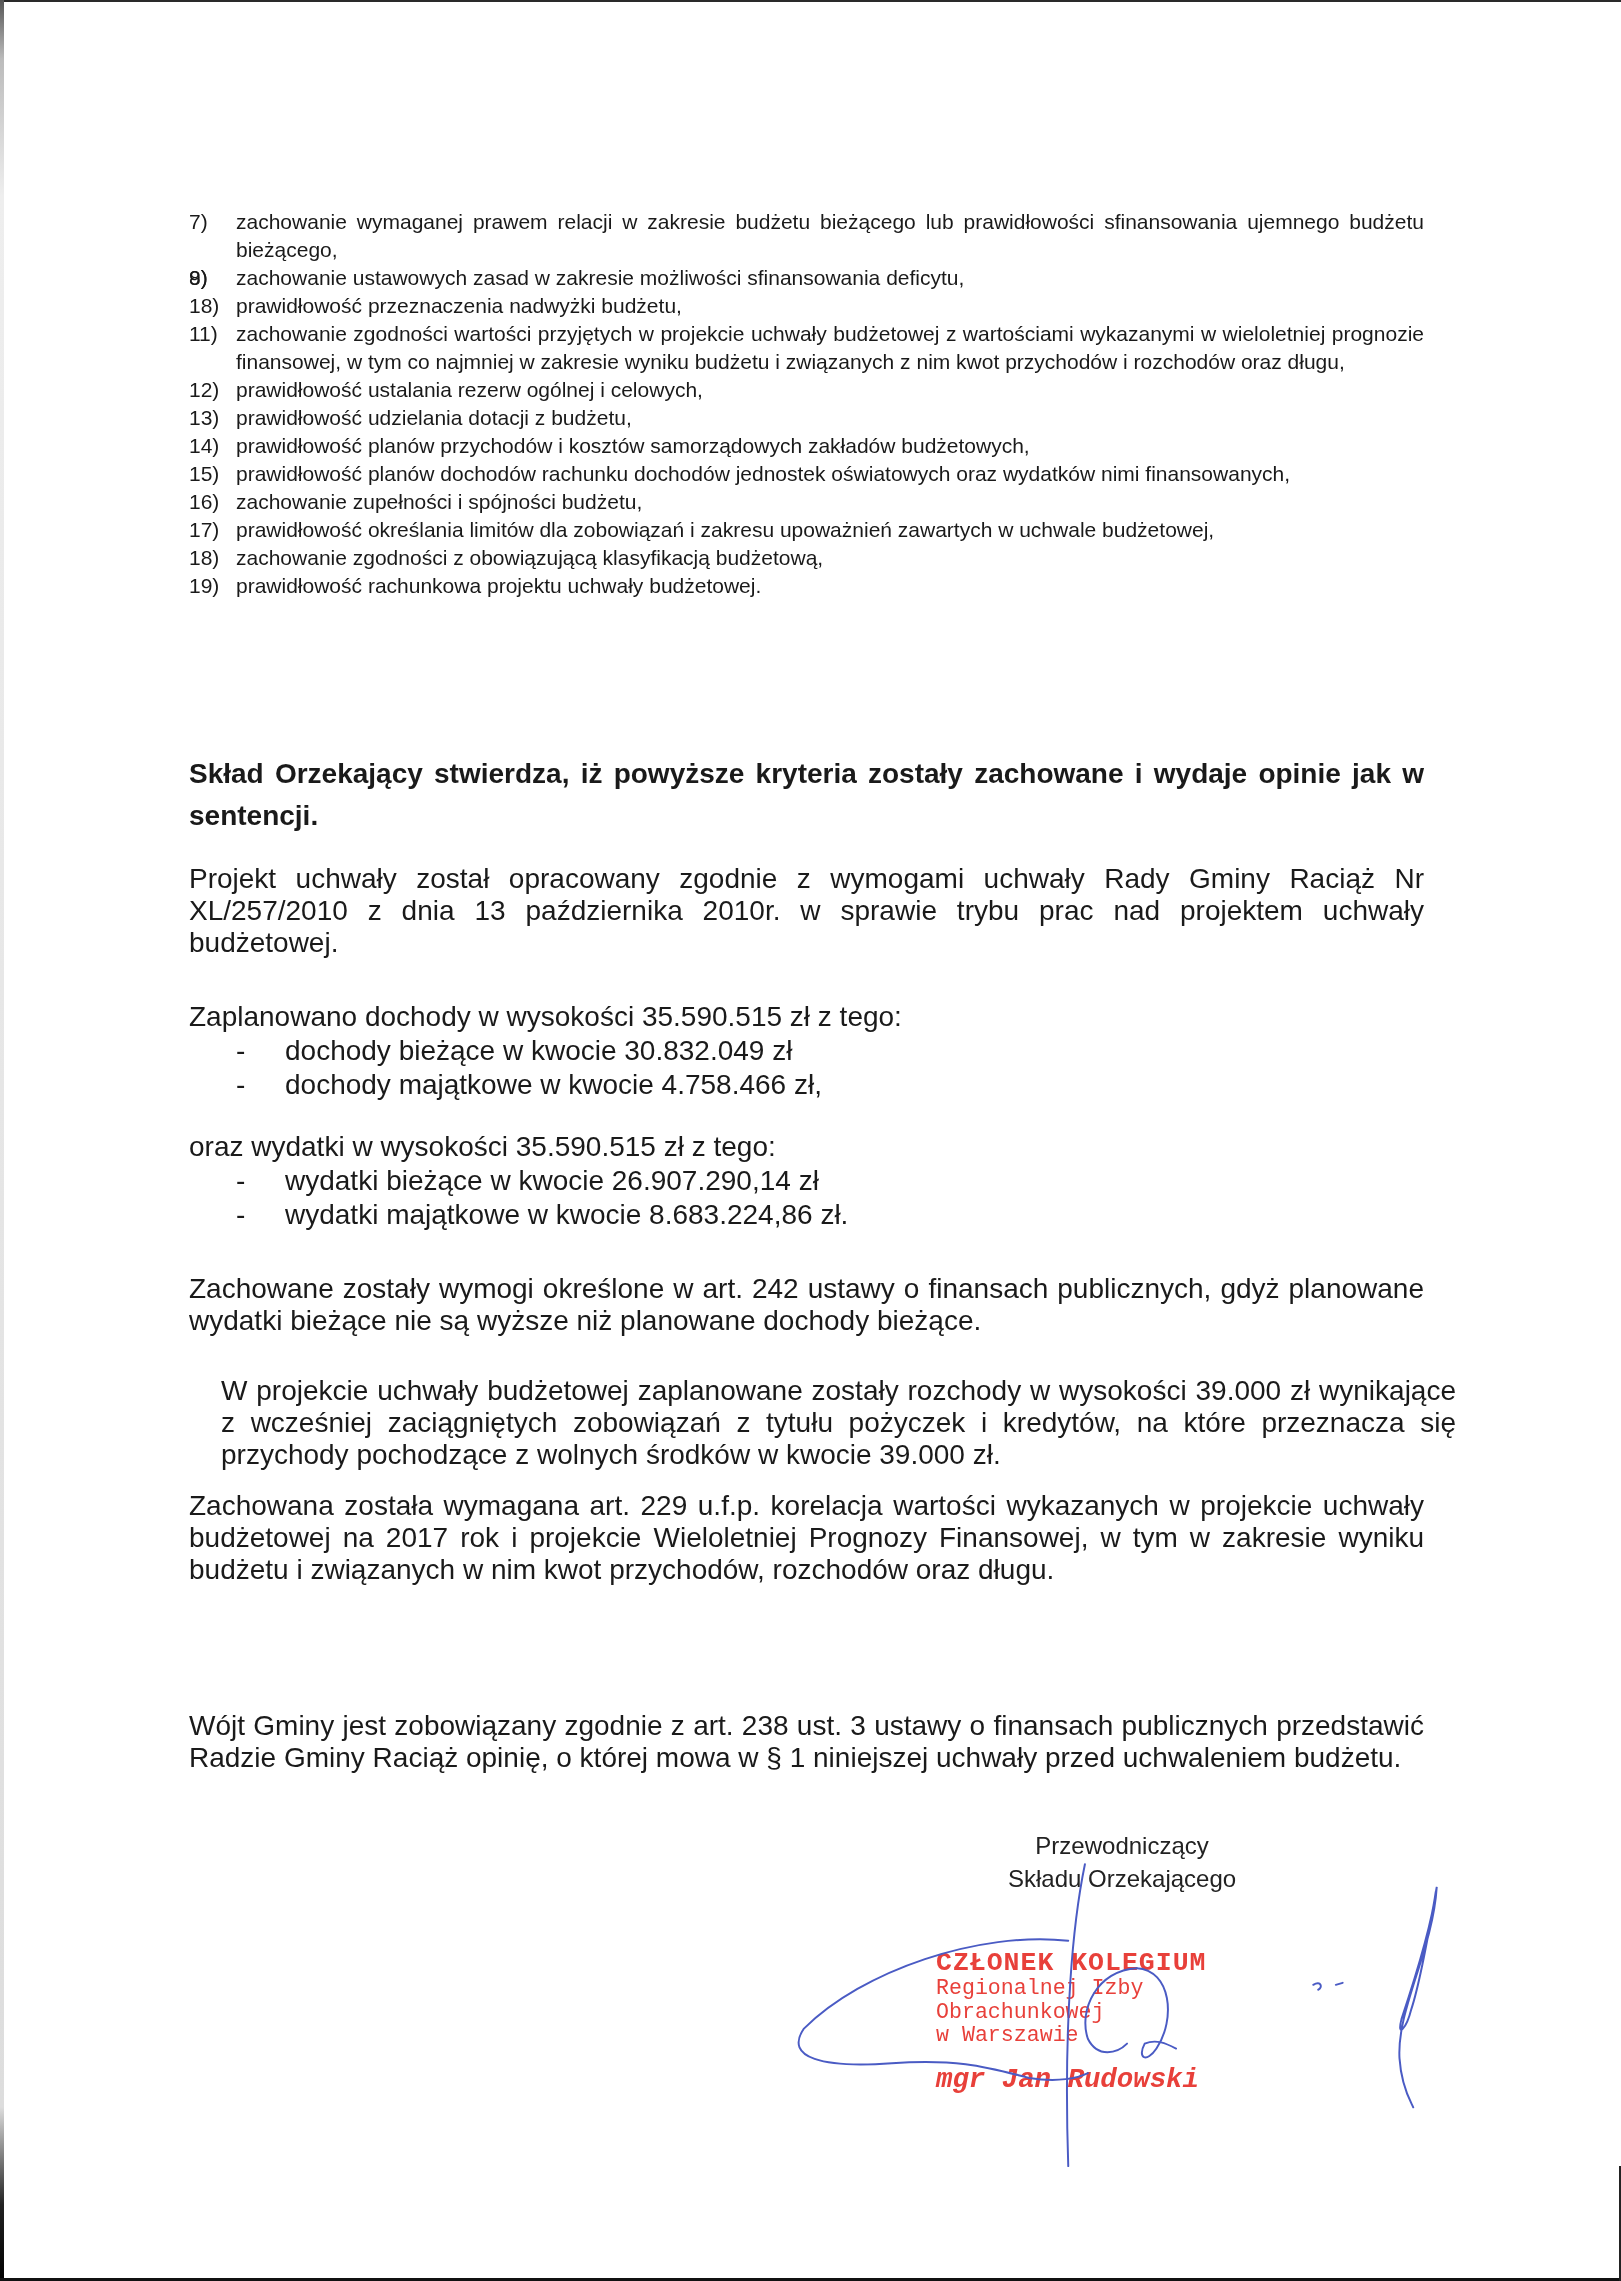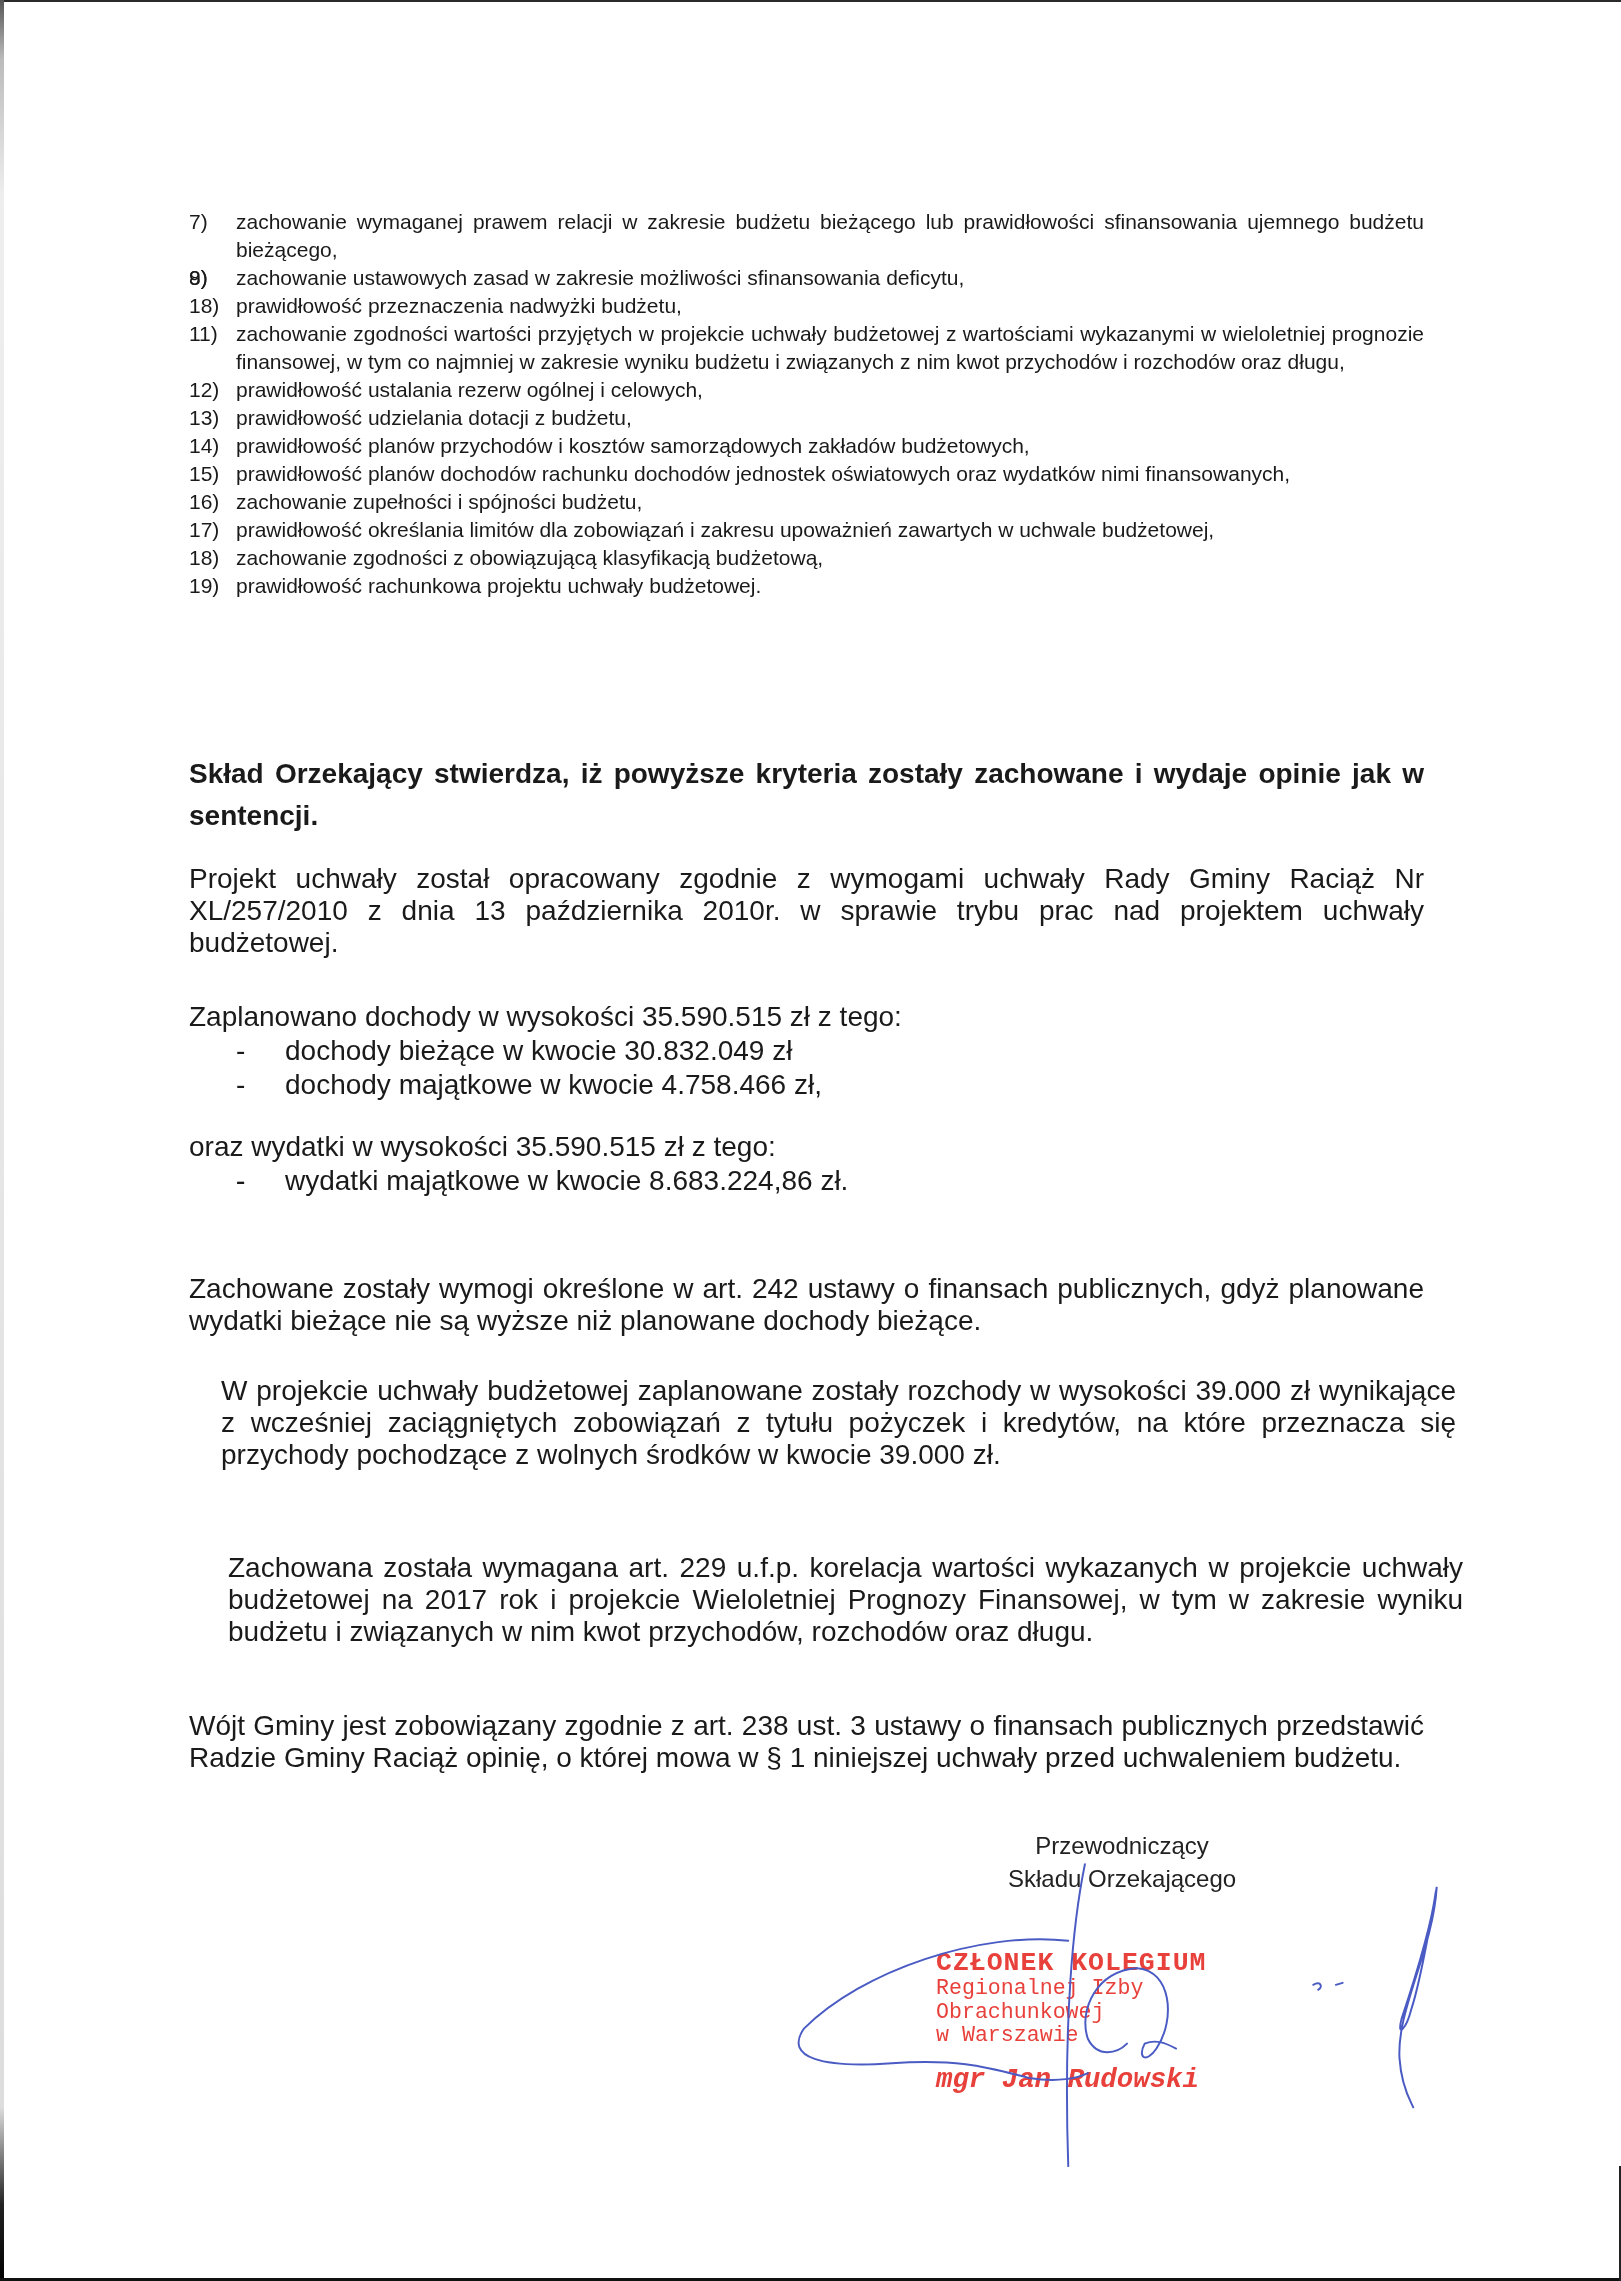--- a/index.html
+++ b/index.html
@@ -76,27 +76,27 @@
   <p class="para" style="top:863px;">Projekt uchwały został opracowany zgodnie z wymogami uchwały Rady Gminy Raciąż Nr XL/257/2010 z dnia 13 października 2010r. w sprawie trybu prac nad projektem uchwały budżetowej.</p>
 
   <div class="money-block" style="top:1000px;">
     <div>Zaplanowano dochody w wysokości  35.590.515 zł  z tego:</div>
     <div class="sub"><span class="dash">-</span><span>dochody bieżące w kwocie  30.832.049 zł</span></div>
     <div class="sub"><span class="dash">-</span><span>dochody majątkowe w kwocie  4.758.466 zł,</span></div>
   </div>
 
   <div class="money-block" style="top:1130px;">
     <div>oraz wydatki w wysokości  35.590.515 zł z tego:</div>
-    <div class="sub"><span class="dash">-</span></div>
+    <div class="sub"><span class="dash">-</span><span>wydatki bieżące w kwocie  26.907.290,14 zł</span></div>
     <div class="sub"><span class="dash">-</span><span>wydatki majątkowe w kwocie  8.683.224,86 zł.</span></div>
   </div>
 
   <p class="para" style="top:1273px;">Zachowane zostały wymogi określone w art. 242 ustawy o finansach publicznych, gdyż planowane wydatki bieżące nie są wyższe niż planowane dochody bieżące.</p>
   <p class="para" style="top:1375px;margin-left:32px;">W projekcie uchwały budżetowej zaplanowane zostały rozchody w wysokości 39.000 zł wynikające z wcześniej zaciągniętych zobowiązań z tytułu pożyczek i kredytów, na które przeznacza się przychody pochodzące z wolnych środków w kwocie 39.000 zł.</p>
-  <p class="para" style="top:1552px;margin-left:39px;">Zachowana została wymagana art. 229 u.f.p. korelacja wartości wykazanych w projekcie uchwały budżetowej na 2017 rok i projekcie Wieloletniej Prognozy Finansowej, w tym w zakresie wyniku budżetu i związanych w nim kwot przychodów, rozchodów oraz długu.</p>
+  <p class="para" style="top:1490px;">Zachowana została wymagana art. 229 u.f.p. korelacja wartości wykazanych w projekcie uchwały budżetowej na 2017 rok i projekcie Wieloletniej Prognozy Finansowej, w tym w zakresie wyniku budżetu i związanych w nim kwot przychodów, rozchodów oraz długu.</p>
   <p class="para" style="top:1710px;">Wójt Gminy jest zobowiązany zgodnie z art. 238 ust. 3 ustawy o finansach publicznych przedstawić Radzie Gminy Raciąż opinię, o której mowa w § 1 niniejszej uchwały przed uchwaleniem budżetu.</p>
 </div>
 
 <div class="sig-block">
   <div>Przewodniczący</div>
   <div>Składu Orzekającego</div>
 </div>
 
 <div class="stamp">
   <div class="s1">CZŁONEK KOLEGIUM</div>

